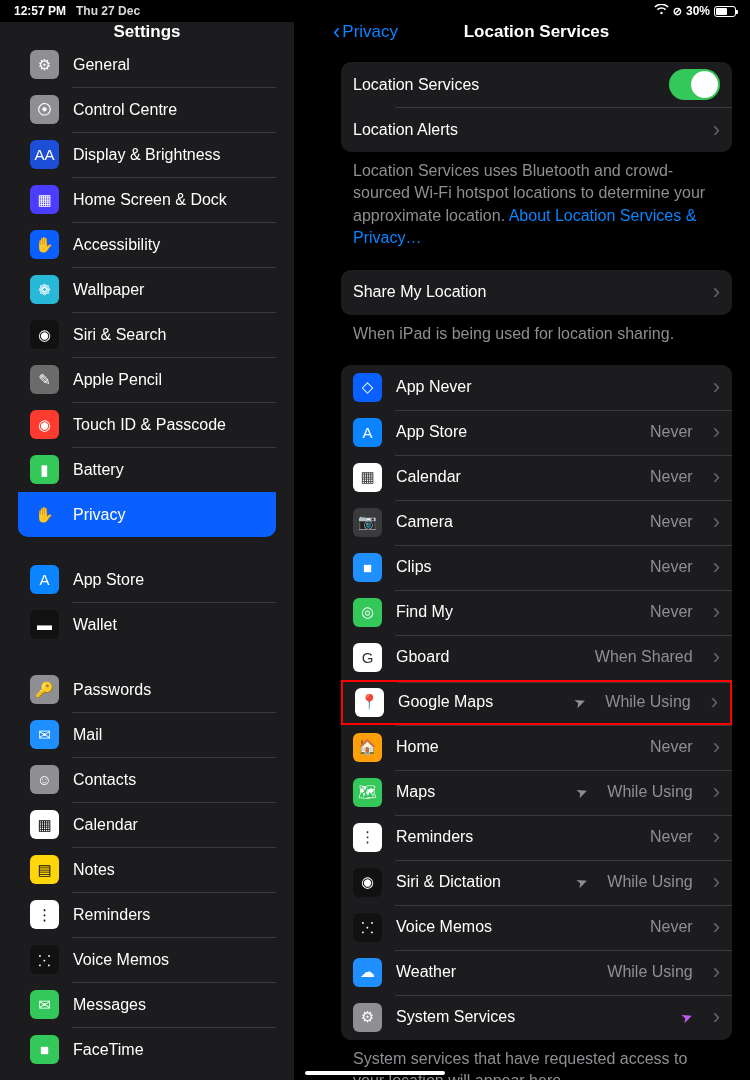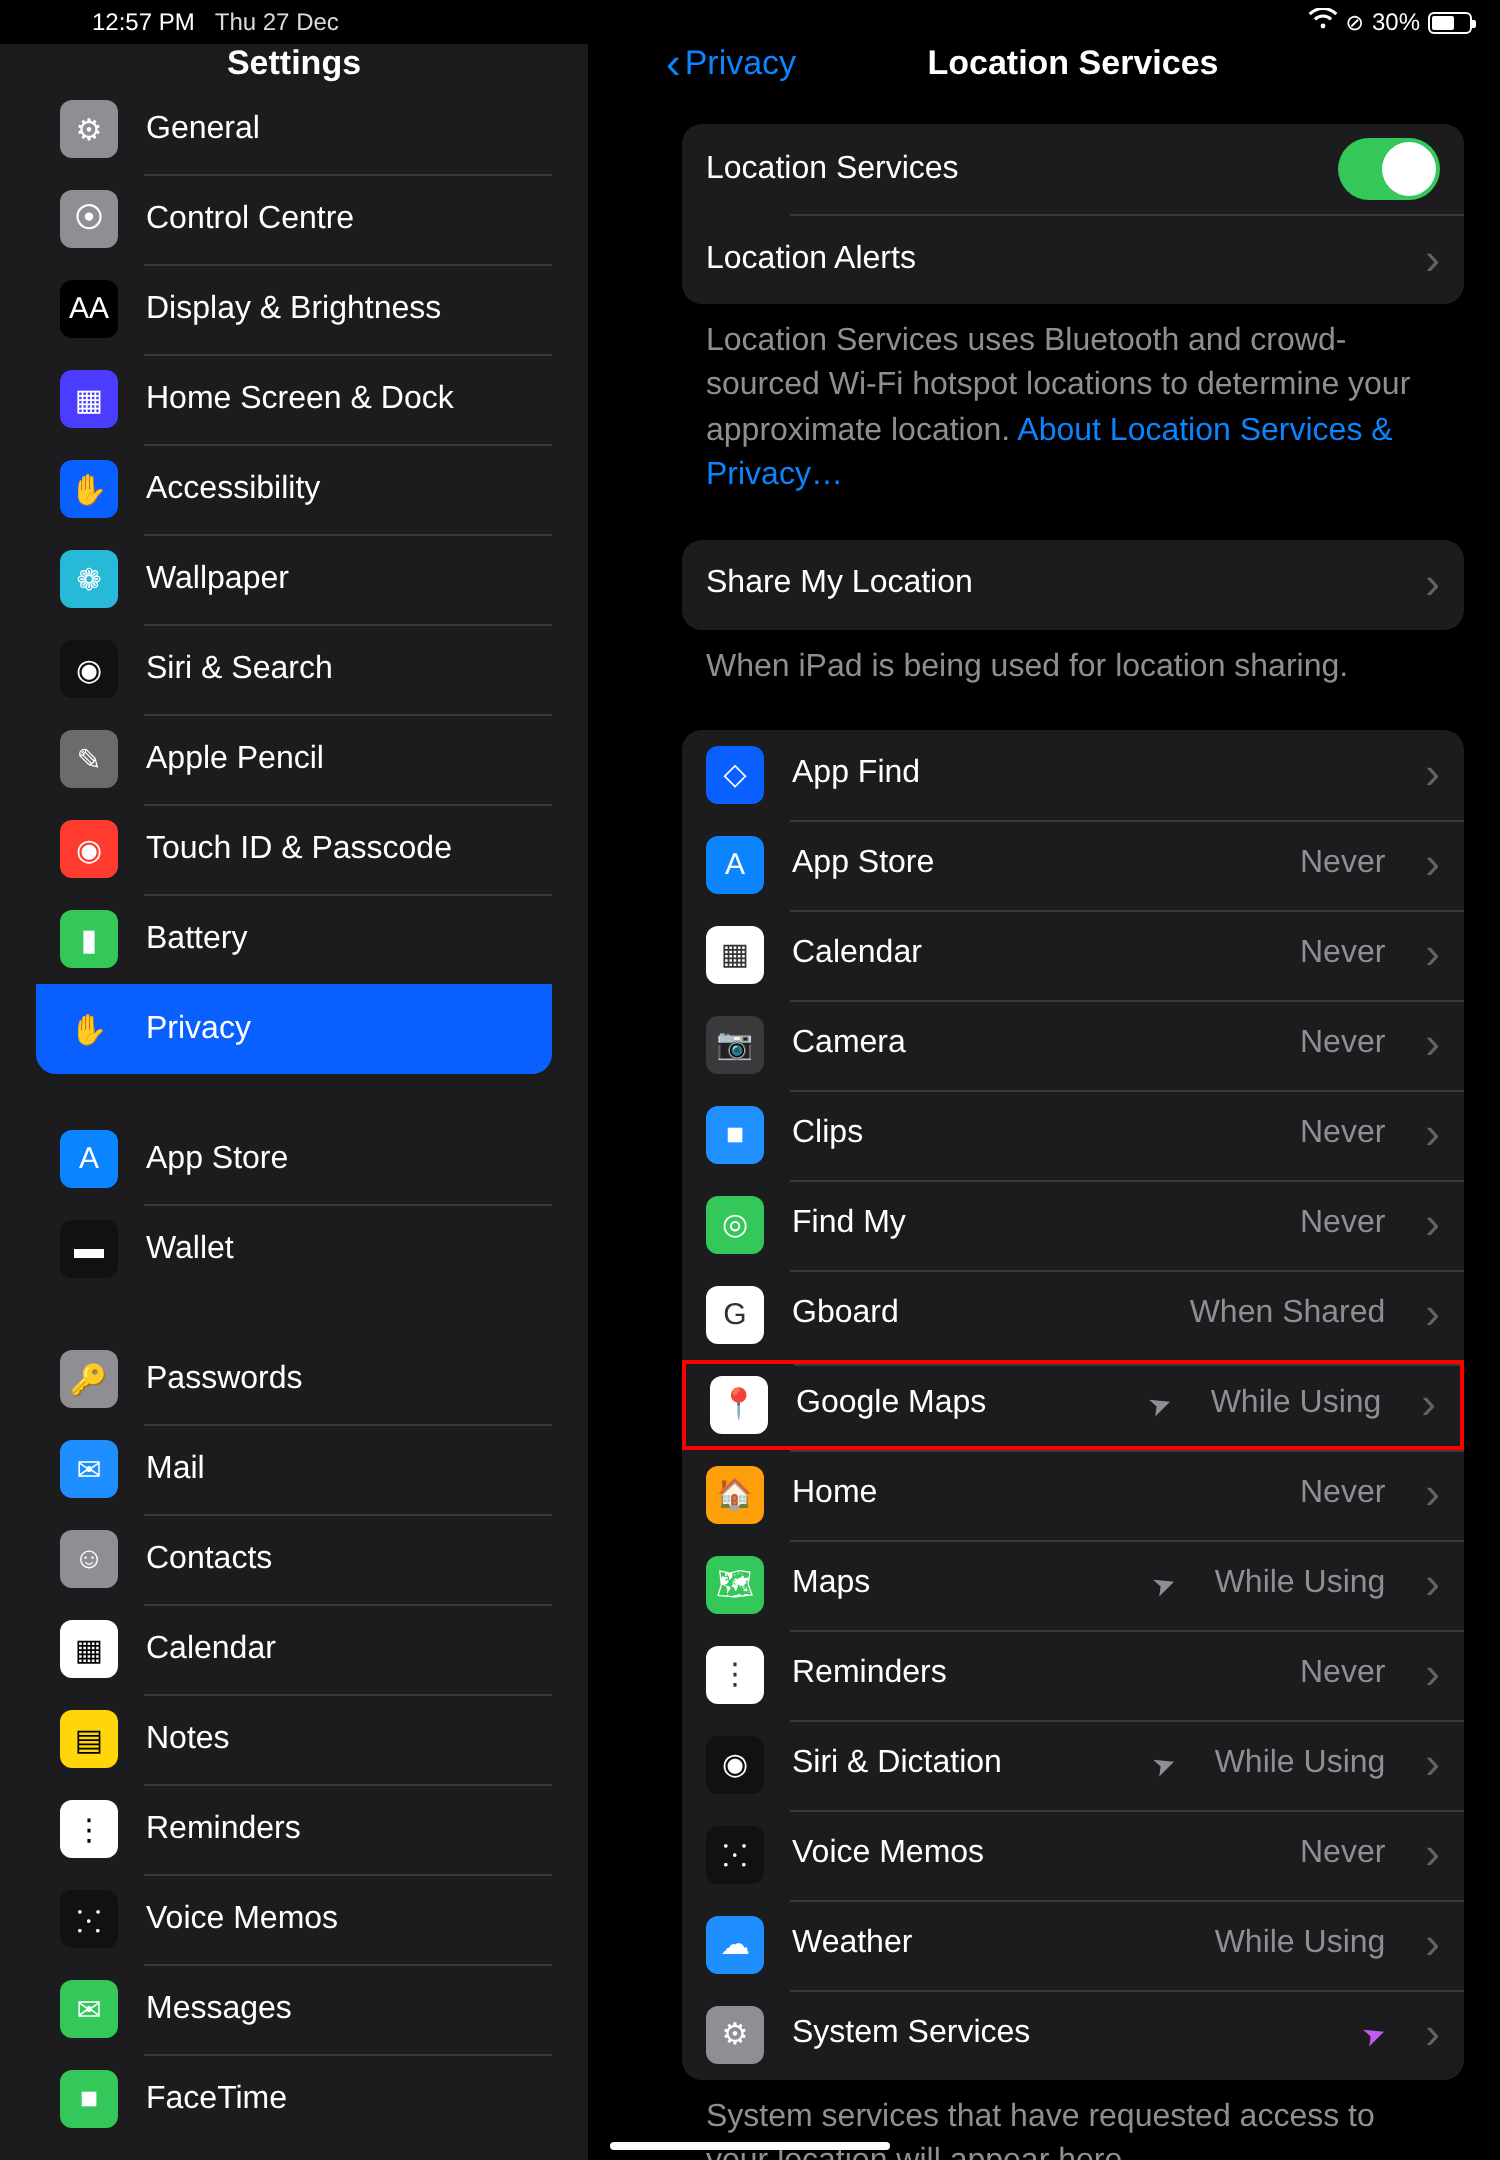--- a/index.html
+++ b/index.html
@@ -1,20 +1,20 @@
 <!DOCTYPE html>
 <html><head>
 <meta charset="utf-8">
 <style>
   * { box-sizing: border-box; margin: 0; padding: 0; font-family: -apple-system, "Helvetica Neue", Helvetica, Arial, sans-serif; }
   html, body { width: 750px; height: 1080px; background: #000; color: #fff; overflow: hidden; }
   body { display: flex; flex-direction: column; }
 
   
-  .status-bar { height: 22px; display: flex; align-items: center; justify-content: space-between; padding: 0 14px; font-size: 12px; font-weight: 400; margin-left: 32px; }
+  .status-bar { height: 22px; display: flex; align-items: center; justify-content: space-between; padding: 0 14px; font-size: 12px; font-weight: 700; }
   .status-left { display: flex; gap: 10px; }
   .status-right { display: flex; align-items: center; gap: 4px; font-size: 12px; }
   .battery-shell { width: 22px; height: 11px; border: 1px solid #fff; border-radius: 3px; position: relative; display: inline-block; }
   .battery-shell::after { content:""; position:absolute; right:-3px; top:3px; width:2px; height:4px; background:#fff; border-radius:0 1px 1px 0; }
   .battery-fill { position:absolute; left:1px; top:1px; bottom:1px; width:55%; background:#fff; border-radius:1px; }
 
   
   .panes { display: flex; flex: 1; overflow: hidden; gap: 29px; }
 
   
@@ -91,21 +91,21 @@
         <div class="sb-section first">
           <div class="sb-row">
             <div class="sb-icon" style="background: rgb(142, 142, 147); color: rgb(255, 255, 255);">⚙︎</div>
             <span>General</span>
           </div>
           <div class="sb-row">
             <div class="sb-icon" style="background: rgb(142, 142, 147); color: rgb(255, 255, 255);">⦿</div>
             <span>Control Centre</span>
           </div>
           <div class="sb-row">
-            <div class="sb-icon" style="background: #000000; color: rgb(255, 255, 255);">AA</div>
+            <div class="sb-icon" style="background: #1d4ed8; color: rgb(255, 255, 255);">AA</div>
             <span>Display &amp; Brightness</span>
           </div>
           <div class="sb-row">
             <div class="sb-icon" style="background: rgb(74, 61, 255); color: rgb(255, 255, 255);">▦</div>
             <span>Home Screen &amp; Dock</span>
           </div>
           <div class="sb-row">
             <div class="sb-icon" style="background: rgb(10, 96, 255); color: rgb(255, 255, 255);">✋</div>
             <span>Accessibility</span>
           </div>
@@ -217,21 +217,21 @@
           <span>Share My Location</span>
           <span class="spacer"></span>
           <span class="chevron-right">›</span>
         </div>
       </div>
       <div class="footer-text">When iPad is being used for location sharing.</div>
 
       <div class="dt-section" id="apps-section">
           <div class="dt-row nosep">
             <div class="app-icon" style="background: rgb(10, 96, 255); color: rgb(255, 255, 255);">◇</div>
-            <span>App Find</span>
+            <span>App Never</span>
             <span class="spacer"></span>
             <span class="chevron-right">›</span>
           </div>
           <div class="dt-row">
             <div class="app-icon" style="background: rgb(10, 132, 255); color: rgb(255, 255, 255);">A</div>
             <span>App Store</span>
             <span class="spacer"></span>
             <span class="dt-value" style="margin-left: 6px;">Never</span>
             <span class="chevron-right">›</span>
           </div>

